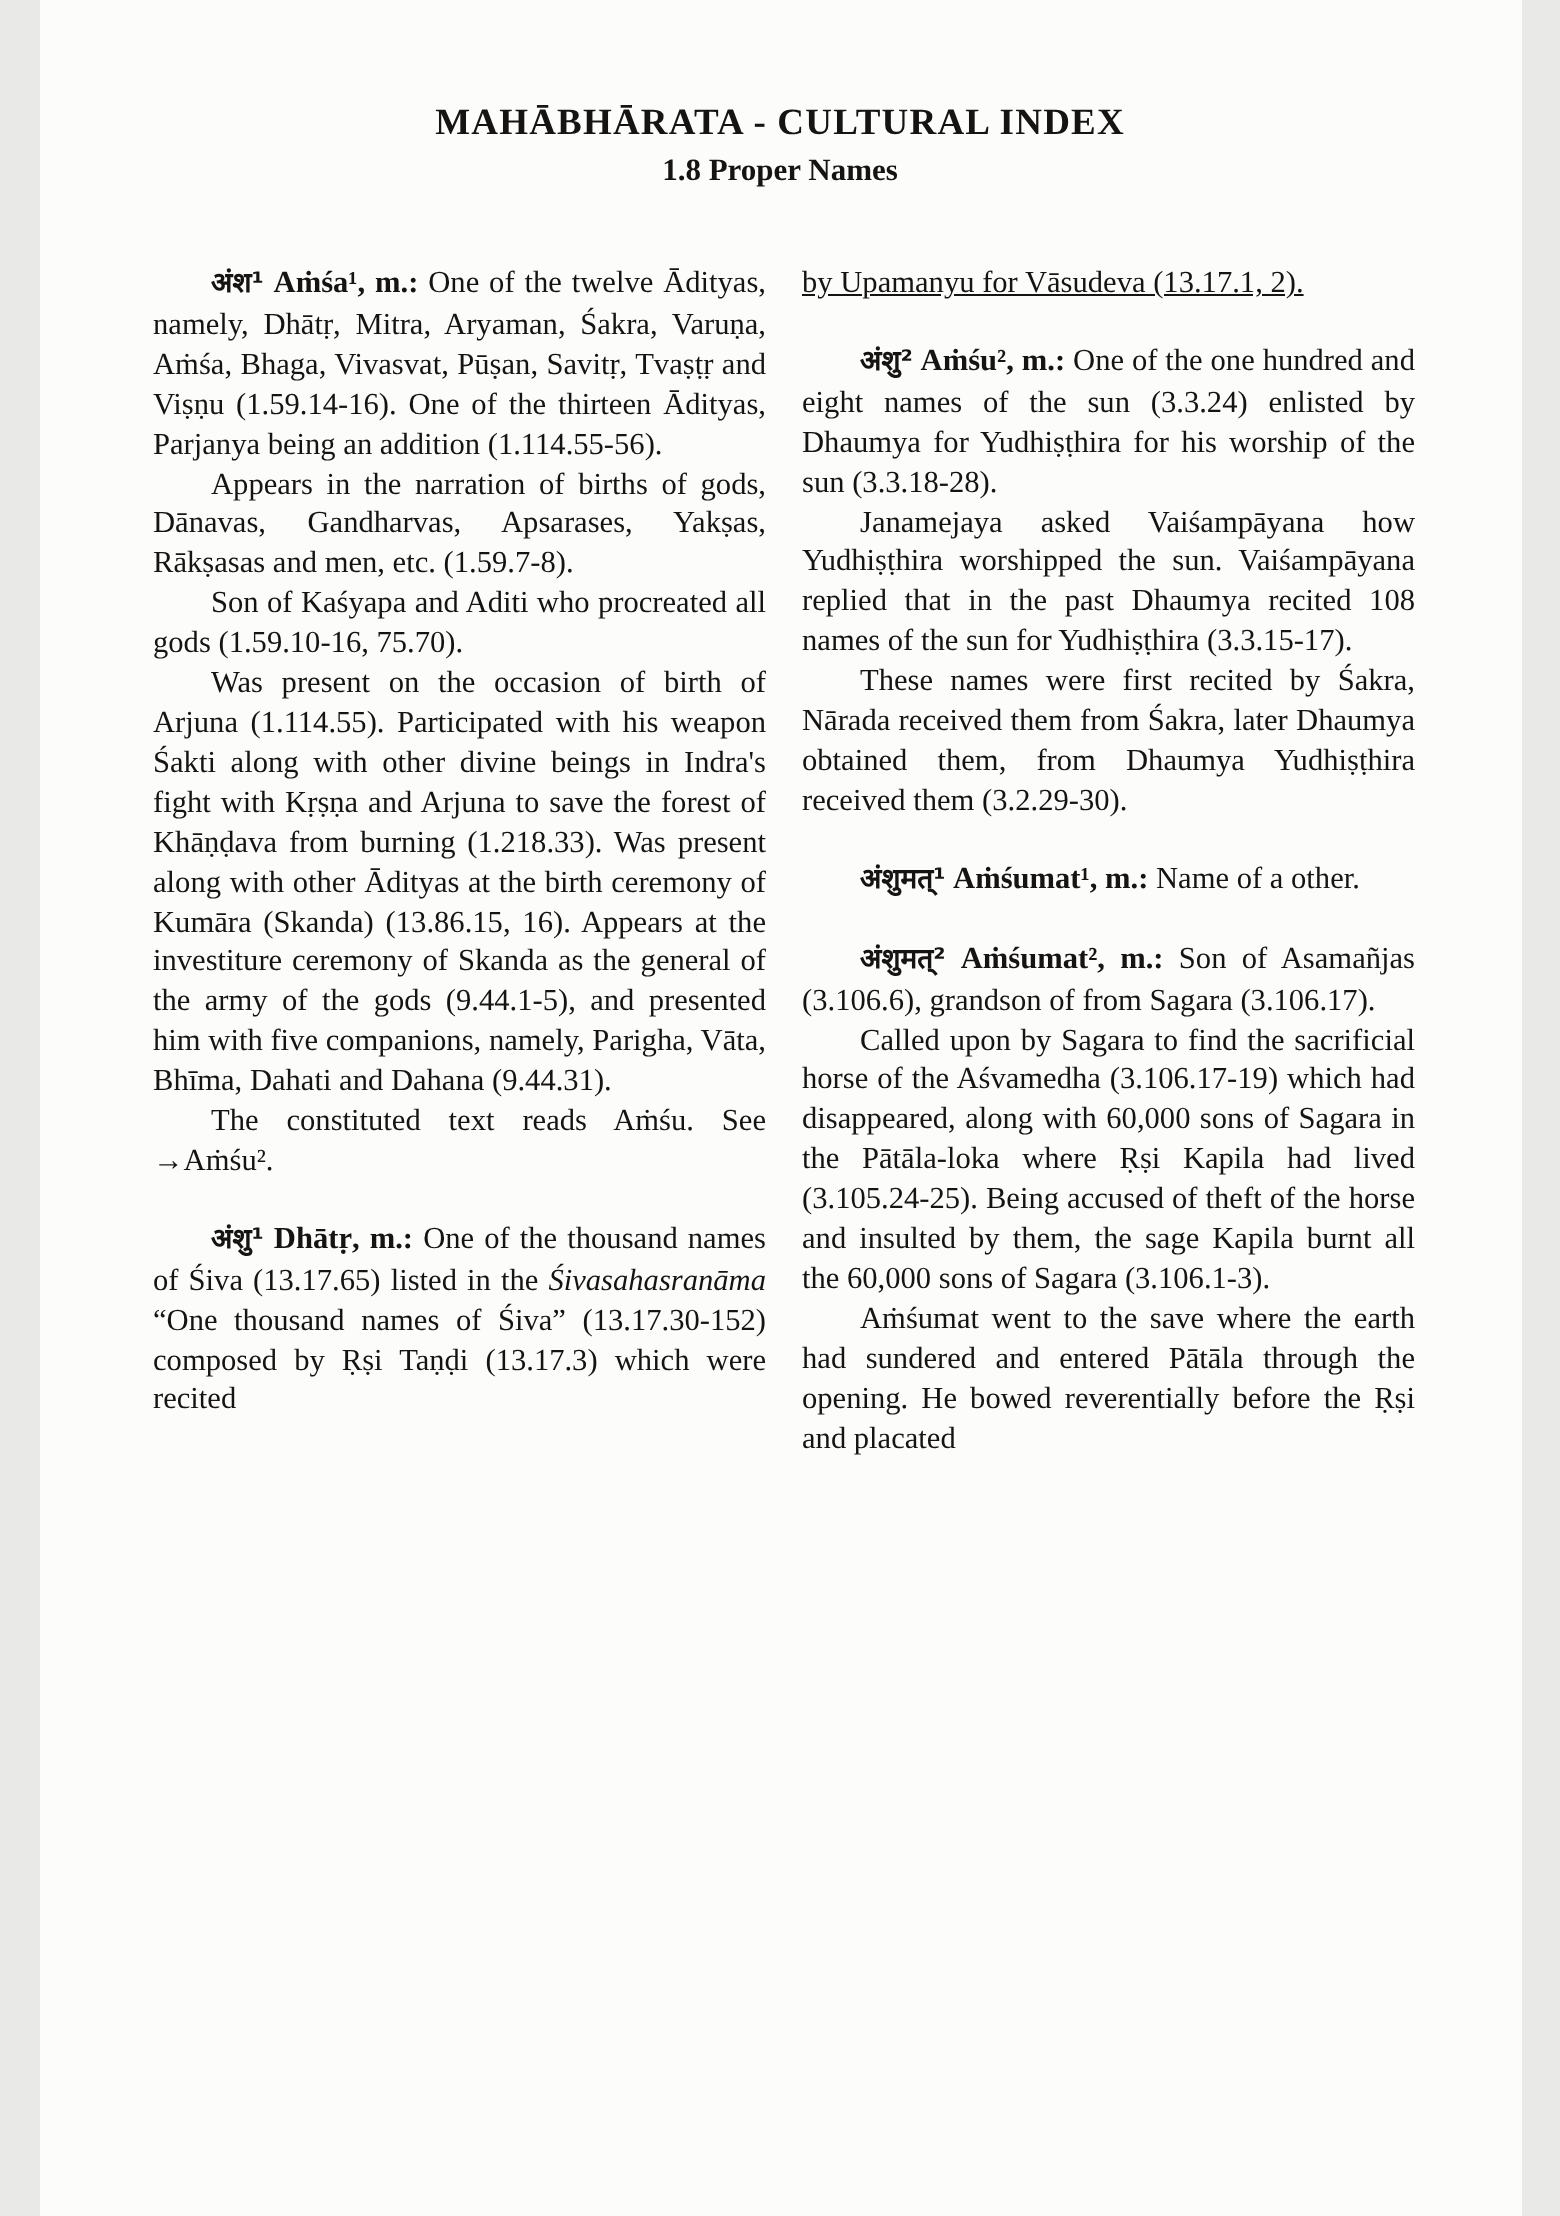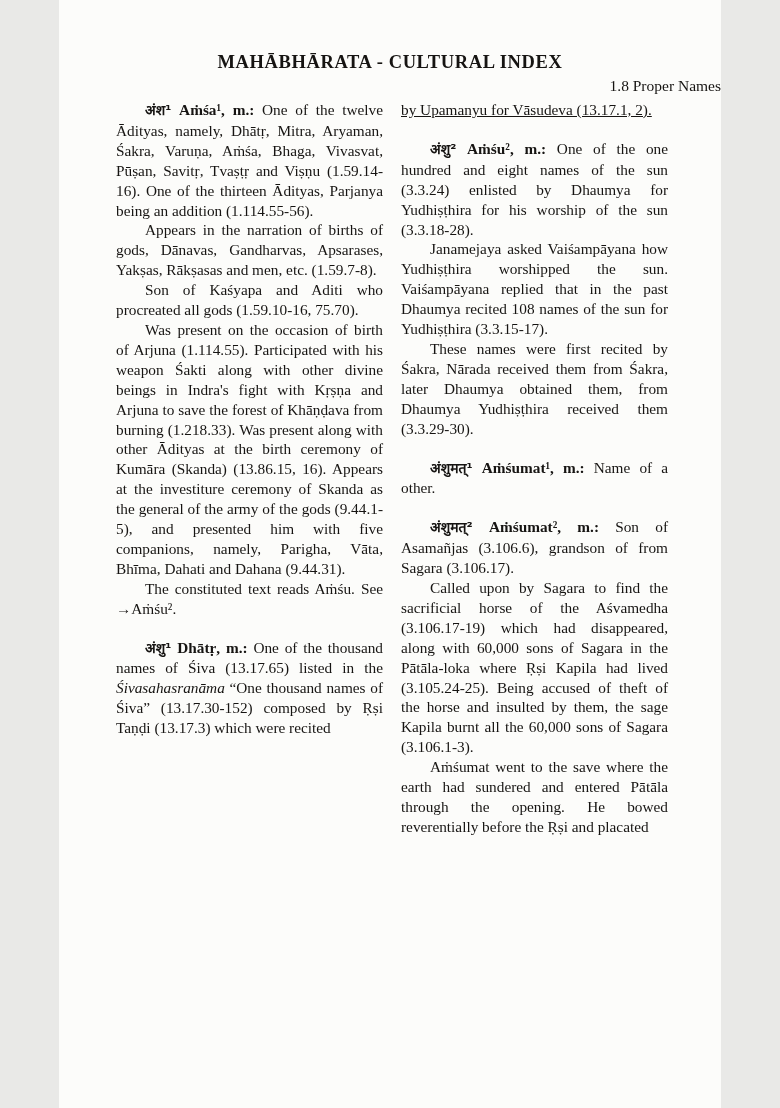--- a/index.html
+++ b/index.html
@@ -2,48 +2,47 @@
 <html><head>
 <meta charset="utf-8">
 <style>
   html, body {
     margin: 0;
     padding: 0;
     background: #e9e9e7;
   }
   .page {
     position: relative;
-    width: 662px;
+    width: 741px;
     height: 1108px;
     margin: 0 auto;
     background: #fcfcfa;
     color: #161412;
     font-family: "Liberation Serif", "DejaVu Serif", serif;
     overflow: hidden;
   }
   .header {
     text-align: center;
     padding-top: 50px;
   }
   .title {
     font-size: 18.5px;
     font-weight: bold;
     letter-spacing: 0.6px;
     line-height: 24px;
   }
   .subtitle {
     font-size: 15.5px;
-    font-weight: normal;
+    font-weight: bold;
     line-height: 21px;
     margin-top: 1px;
-    text-align: right;
   }
   .columns {
     display: flex;
-    margin: 4px 53px 0 57px;
+    margin: 36px 53px 0 57px;
     gap: 18px;
   }
   .col {
     width: 327px;
     font-size: 15.3px;
     line-height: 19.9px;
     text-align: justify;
   }
   .para {
     margin: 0;
@@ -73,20 +72,20 @@
         <p class="para"><span>Appears in the narration of births of gods, Dānavas, Gandharvas, Apsarases, Yakṣas, Rākṣasas and men, etc. (1.59.7-8).</span></p>
         <p class="para"><span>Son of Kaśyapa and Aditi who procreated all gods (1.59.10-16, 75.70).</span></p>
         <p class="para"><span>Was present on the occasion of birth of Arjuna (1.114.55). Participated with his weapon Śakti along with other divine beings in Indra's fight with Kṛṣṇa and Arjuna to save the forest of Khāṇḍava from burning (1.218.33). Was present along with other Ādityas at the birth ceremony of Kumāra (Skanda) (13.86.15, 16). Appears at the investiture ceremony of Skanda as the general of the army of the gods (9.44.1-5), and presented him with five companions, namely, Parigha, Vāta, Bhīma, Dahati and Dahana (9.44.31).</span></p>
         <p class="para"><span>The constituted text reads Aṁśu. See →Aṁśu².</span></p>
         <p class="para entry-gap"><span class="dev">अंशु¹</span><span class="bold"> Dhātṛ, m.:</span><span> One of the thousand names of Śiva (13.17.65) listed in the </span><span class="italic">Śivasahasranāma</span><span> “One thousand names of Śiva” (13.17.30-152) composed by Ṛṣi Taṇḍi (13.17.3) which were recited</span></p>
       </div>
     <div class="col">
         <p class="para no-indent"><span>by Upamanyu for Vāsudeva (13.17.1, 2).</span></p>
         <p class="para entry-gap"><span class="dev">अंशु²</span><span class="bold"> Aṁśu², m.:</span><span> One of the one hundred and eight names of the sun (3.3.24) enlisted by Dhaumya for Yudhiṣṭhira for his worship of the sun (3.3.18-28).</span></p>
         <p class="para"><span>Janamejaya asked Vaiśampāyana how Yudhiṣṭhira worshipped the sun. Vaiśampāyana replied that in the past Dhaumya recited 108 names of the sun for Yudhiṣṭhira (3.3.15-17).</span></p>
-        <p class="para"><span>These names were first recited by Śakra, Nārada received them from Śakra, later Dhaumya obtained them, from Dhaumya Yudhiṣṭhira received them (3.3.29-30).</span></p>
+        <p class="para"><span>These names were first recited by Śakra, Nārada received them from Śakra, later Dhaumya obtained them, from Dhaumya Yudhiṣṭhira received them (3.2.29-30).</span></p>
         <p class="para entry-gap"><span class="dev">अंशुमत्¹</span><span class="bold"> Aṁśumat¹, m.:</span><span> Name of a other.</span></p>
         <p class="para entry-gap"><span class="dev">अंशुमत्²</span><span class="bold"> Aṁśumat², m.:</span><span> Son of Asamañjas (3.106.6), grandson of from Sagara (3.106.17).</span></p>
         <p class="para"><span>Called upon by Sagara to find the sacrificial horse of the Aśvamedha (3.106.17-19) which had disappeared, along with 60,000 sons of Sagara in the Pātāla-loka where Ṛṣi Kapila had lived (3.105.24-25). Being accused of theft of the horse and insulted by them, the sage Kapila burnt all the 60,000 sons of Sagara (3.106.1-3).</span></p>
         <p class="para"><span>Aṁśumat went to the save where the earth had sundered and entered Pātāla through the opening. He bowed reverentially before the Ṛṣi and placated</span></p>
       </div>
   </div>
 </div>
 
 </body></html>

